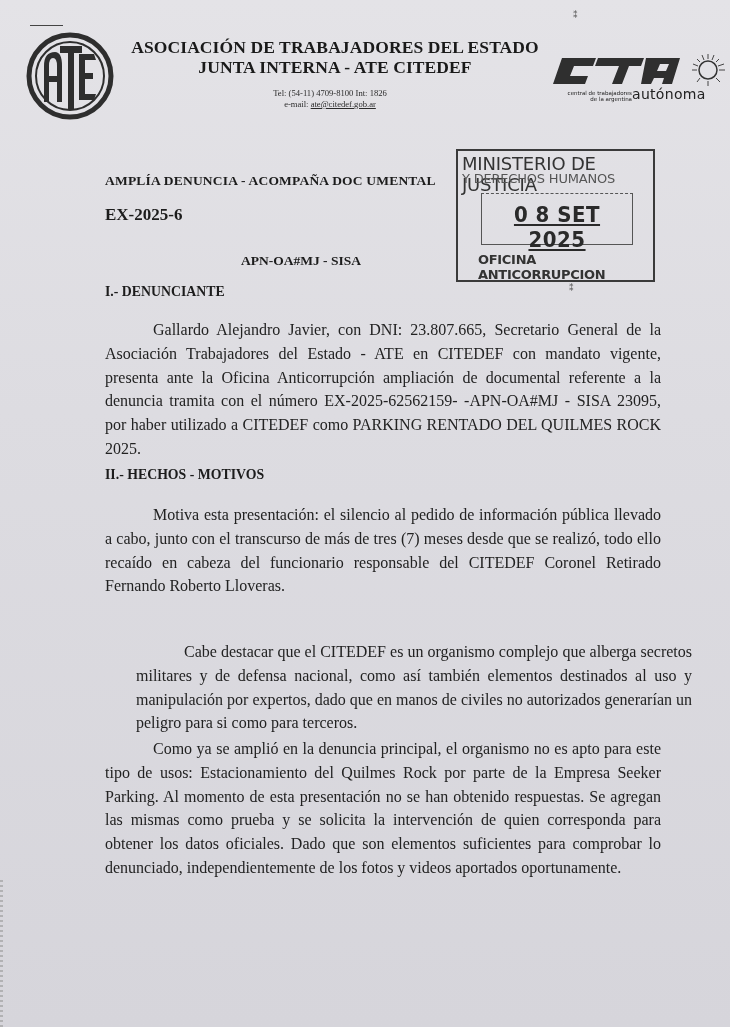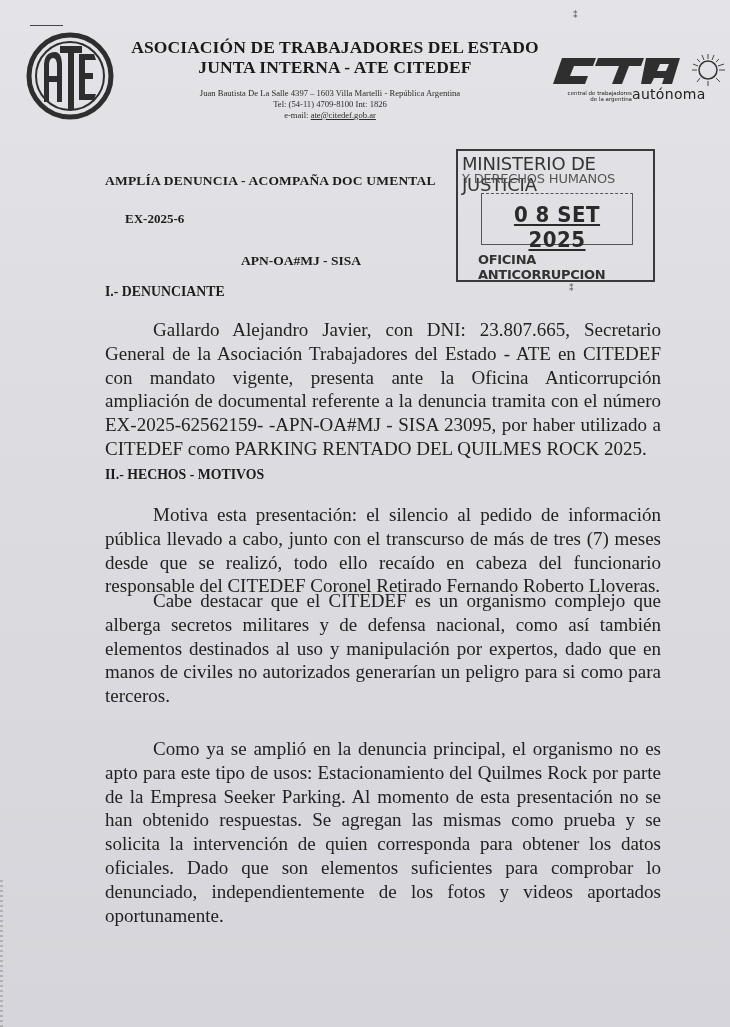--- a/index.html
+++ b/index.html
@@ -32,35 +32,35 @@
     .cta-logo { position: absolute; left: 548px; top: 52px; width: 180px; height: 52px; }
     .cta-small { position: absolute; left: 552px; top: 90px; width: 80px; font-family: "DejaVu Sans", sans-serif;
       font-size: 5.5px; line-height: 6px; text-align: right; color: #222; }
     .cta-auto { position: absolute; left: 632px; top: 86px; font-family: "DejaVu Sans", sans-serif;
       font-weight: normal; font-size: 14px; color: #222; letter-spacing: .3px; }
 
     .fold-mark { position: absolute; font-size: 9px; color: #555; font-family: "DejaVu Sans", sans-serif; }
 
     
     .subject { position: absolute; left: 105px; top: 173px; font-weight: bold; font-size: 13.5px; color: #1c1c1c; letter-spacing: .2px; }
-    .expediente { position: absolute; left: 105px; top: 211px; font-weight: bold; font-size: 13px; color: #1c1c1c; margin-left: 20px; }
+    .expediente { position: absolute; left: 105px; top: 205px; font-weight: bold; font-size: 17px; color: #1c1c1c; }
     .exp-part2 { position: absolute; left: 241px; top: 205px; font-weight: bold; font-size: 13.5px; color: #1c1c1c; margin-top: 48px; }
 
     
     .stamp { position: absolute; left: 456px; top: 149px; width: 195px; height: 129px;
       border: 2px solid #3a3a3a; font-family: "DejaVu Sans", sans-serif; color: #333; }
     .stamp-line1 { position: absolute; left: 4px; top: 2px; font-size: 18px; letter-spacing: -.2px; }
     .stamp-line2 { position: absolute; left: 4px; top: 20px; font-size: 13px; letter-spacing: -.2px; color: #555; }
     .stamp-date { position: absolute; left: 23px; top: 42px; width: 150px; height: 50px; border: 1.5px solid #555; border-top-style: dashed; }
     .stamp-date span { position: absolute; left: 0; right: 0; top: 8px; text-align: center; font-size: 22px; font-weight: bold; color: #2a2a2a; letter-spacing: .5px; font-stretch: condensed; text-decoration: underline; }
     .stamp-line3 { position: absolute; left: 20px; top: 101px; font-size: 13px; letter-spacing: -.3px; font-weight: bold; }
 
     
     .section { position: absolute; left: 105px; font-weight: bold; font-size: 13.8px; color: #1c1c1c; }
-    .para { position: absolute; left: 105px; width: 556px; font-size: 19px; line-height: 23.8px; color: #222;
+    .para { position: absolute; left: 105px; width: 556px; font-size: 16px; line-height: 23.8px; color: #222;
       text-align: justify; text-indent: 48px; }
   </style>
 </head>
 <body>
 
 <div class="page">
   <div class="edge-mark"></div>
   <div class="left-edge"></div>
 
   <svg class="ate-logo" viewBox="0 0 88 88">
@@ -73,21 +73,20 @@
 
     <path d="M53 22 L68 22 L70 28 L59 28 L59 41 L67 41 L67 47 L59 47 L59 62 L70 62 L68 68 L53 68 Z" fill="#2e2e2e"></path>
   </svg>
 
   <div class="hdr-title">
     <div>ASOCIACIÓN DE TRABAJADORES DEL ESTADO</div>
     <div>JUNTA INTERNA - ATE CITEDEF</div>
   </div>
 
   <div class="hdr-sub">
-    <div>Juan Bautista De La Salle  4397 – 1603 Villa Martelli -  República Argentina</div>
     <div>Tel: (54-11) 4709-8100  Int: 1826</div>
     <div><span>e-mail: </span><span class="email">ate@citedef.gob.ar</span></div>
   </div>
 
   <div class="fold-mark" style="left:573px; top:10px;">⁑</div>
 
   <svg class="cta-logo" viewBox="0 0 180 52">
     <path d="M14 6 L48 6 L45 14 L26 14 L22 24 L40 24 L37 32 L5 32 Z" fill="#2f2f2f"></path>
     <path d="M50 6 L96 6 L93 14 L81 14 L74 32 L64 32 L71 14 L47 14 Z" fill="#2f2f2f"></path>
     <path d="M98 6 L132 6 L124 32 L114 32 L116 26 L106 26 L103 32 L93 32 Z M109 19 L118 19 L121 12 L112 12 Z" fill="#2f2f2f"></path>
@@ -125,15 +124,15 @@
       </div>
     <div class="stamp-line3">OFICINA ANTICORRUPCION</div>
   </div>
   <div class="fold-mark" style="left:569px; top:283px;">⁑</div>
 
   <div class="section" style="top:284px;">I.- DENUNCIANTE</div>
   <div class="para" style="top:318px;">Gallardo Alejandro Javier, con DNI: 23.807.665, Secretario General de la Asociación Trabajadores del Estado - ATE en CITEDEF con mandato vigente, presenta ante la Oficina Anticorrupción ampliación de documental referente a la denuncia tramita con el número EX-2025-62562159- -APN-OA#MJ - SISA 23095, por haber utilizado a CITEDEF como PARKING RENTADO DEL QUILMES ROCK 2025.</div>
 
   <div class="section" style="top:467px;">II.- HECHOS - MOTIVOS</div>
   <div class="para" style="top:503px;">Motiva esta presentación: el silencio al pedido de información pública llevado a cabo, junto con el transcurso de más de tres (7) meses desde que se realizó, todo ello recaído en cabeza del funcionario responsable del CITEDEF Coronel Retirado Fernando Roberto Lloveras.</div>
-  <div class="para" style="top:589px;">Cabe destacar que el CITEDEF es un organismo complejo que alberga secretos militares y de defensa nacional, como así también elementos destinados al uso y manipulación por expertos, dado que en manos de civiles no autorizados generarían un peligro para si como para terceros.</div>
+  <div class="para" style="top:640px;margin-left:31px;">Cabe destacar que el CITEDEF es un organismo complejo que alberga secretos militares y de defensa nacional, como así también elementos destinados al uso y manipulación por expertos, dado que en manos de civiles no autorizados generarían un peligro para si como para terceros.</div>
   <div class="para" style="top:737px;">Como ya se amplió en la denuncia principal, el organismo no es apto para este tipo de usos: Estacionamiento del Quilmes Rock por parte de la Empresa Seeker Parking. Al momento de esta presentación no se han obtenido respuestas. Se agregan las mismas como prueba y se solicita la intervención de quien corresponda para obtener los datos oficiales. Dado que son elementos suficientes para comprobar lo denunciado, independientemente de los fotos y videos aportados oportunamente.</div>
 </div>
 
 </body></html>

